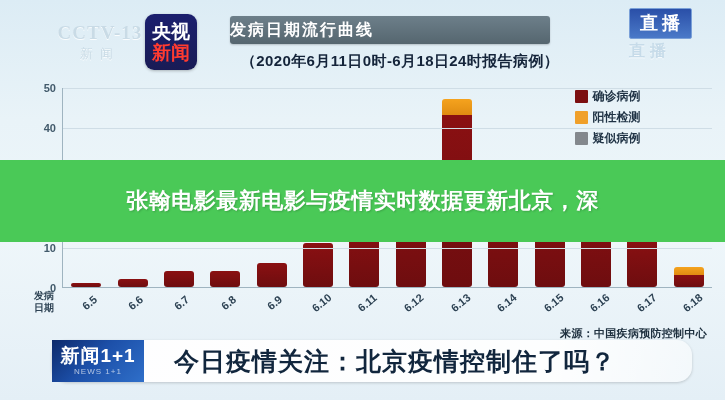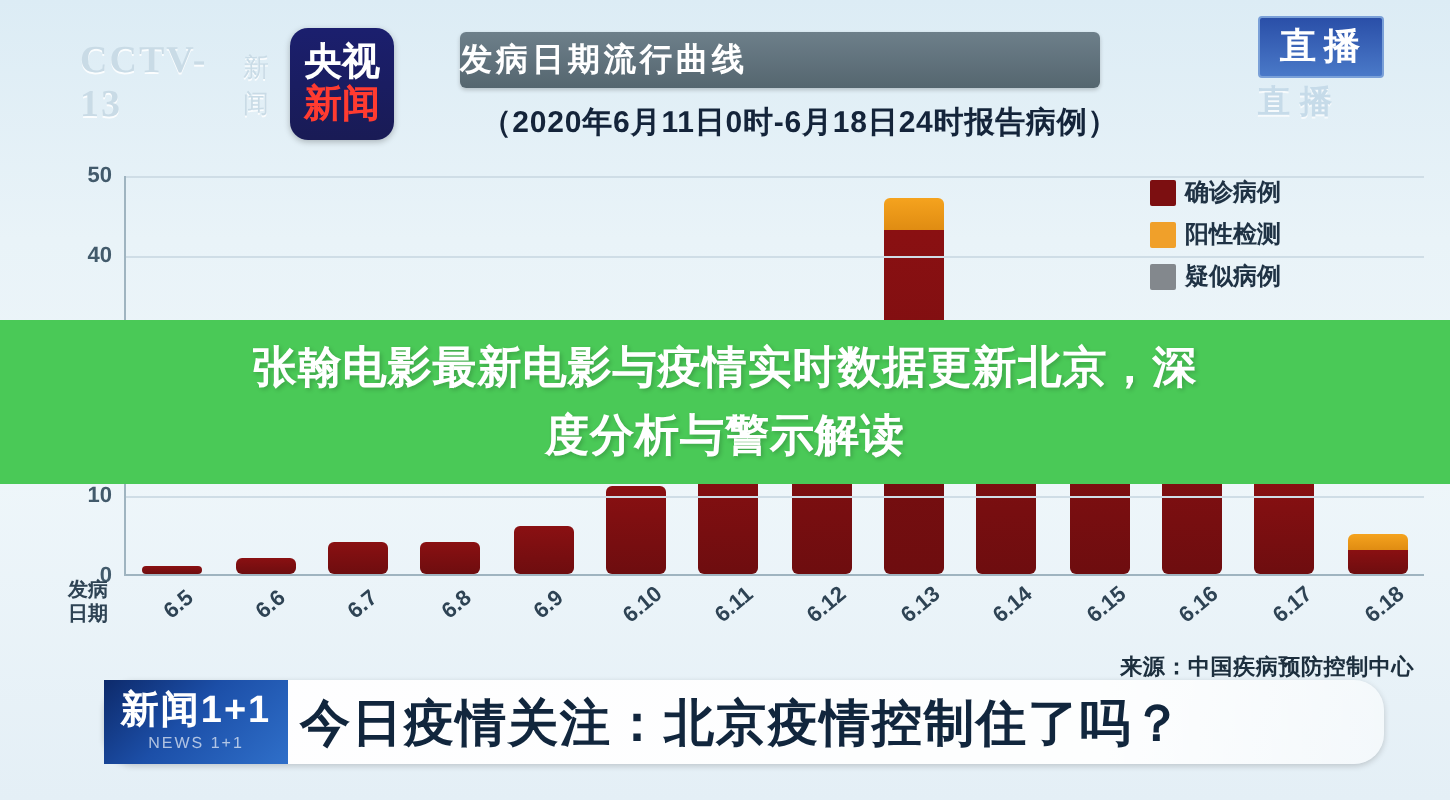--- a/index.html
+++ b/index.html
@@ -10,21 +10,21 @@
   }
   #stage{
     position:relative;width:725px;height:400px;
     background:linear-gradient(180deg,#dcecf5 0%,#e9f3f8 30%,#eef6fa 60%,#e4eff6 100%);
     overflow:hidden;
   }
 
   
   .cctv-wm{
     position:absolute;left:40px;top:18px;width:120px;height:48px;
-    display:flex;flex-direction:row;align-items:center;justify-content:center;
+    display:flex;flex-direction:column;align-items:center;justify-content:center;
     color:#c9dbe6;letter-spacing:1px;
     text-shadow:0 1px 0 rgba(255,255,255,.85);
     pointer-events:none;
   }
   .cctv-wm .l1{font-size:19px;font-weight:bold;font-family:"Liberation Serif",serif;}
   .cctv-wm .l2{font-size:13px;letter-spacing:7px;margin-top:1px;}
 
   .yangshi{
     position:absolute;left:145px;top:14px;width:52px;height:56px;
     background:linear-gradient(180deg,#1b1f6e 0%,#191b55 100%);
@@ -163,21 +163,21 @@
   }
   .news-logo{
     width:92px;height:42px;flex:none;
     background:linear-gradient(135deg,#0d2a6b 0%,#1c4fa8 45%,#2f6fc9 100%);
     display:flex;flex-direction:column;align-items:center;justify-content:center;
     color:#fff;
   }
   .news-logo .nl1{font-size:19px;font-weight:bold;letter-spacing:1px;line-height:1;}
   .news-logo .nl2{font-size:8px;letter-spacing:1px;opacity:.65;margin-top:2px;}
   .news-text{
-    flex:1;padding-left:6px;
+    flex:1;padding-left:30px;
     font-size:25px;font-weight:bold;color:#11263d;letter-spacing:1px;
     white-space:nowrap;overflow:hidden;
   }
 </style>
 </head>
 <body>
 
 <div id="stage">
 
   <div class="cctv-wm">
@@ -351,21 +351,20 @@
       </div>
       <div class="xl">
         <span>6.18</span>
       </div>
     </div>
 
   <div class="source">来源：中国疾病预防控制中心</div>
 
   <div class="overlay">
     <div class="ln">张翰电影最新电影与疫情实时数据更新北京，深</div>
-    <div class="ln ln2">度分析与警示解读</div>
   </div>
 
   <div class="newsbar">
     <div class="news-logo">
       <div class="nl1">新闻1+1</div>
       <div class="nl2">NEWS 1+1</div>
     </div>
     <div class="news-text">今日疫情关注：北京疫情控制住了吗？</div>
   </div>
 

